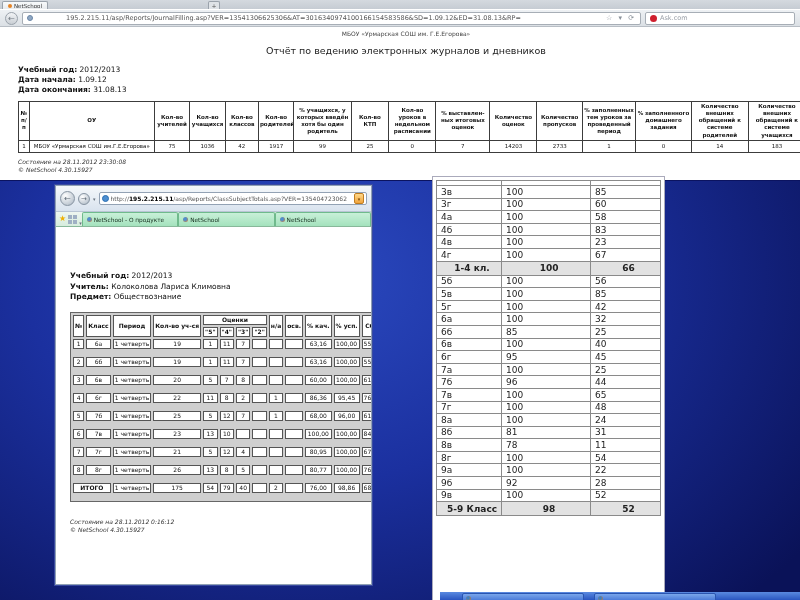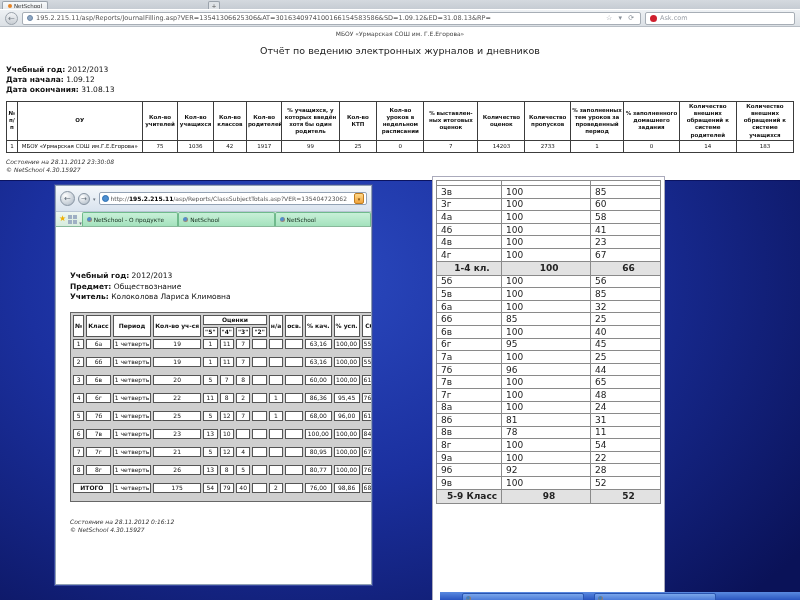--- a/index.html
+++ b/index.html
@@ -19,26 +19,26 @@
   .fav-dot { width:4px; height:4px; border-radius:50%; background:#e58325; }
   .plus-tab { margin-left:160px; width:12px; height:8px; background:#dfe3e7; border:1px solid #9aa2ab;
     border-bottom:none; font-size:6px; color:#555; text-align:center; line-height:7px; border-radius:2px 2px 0 0; }
   .ff4-nav { height:18px; background:linear-gradient(#eef1f4,#dbe0e5); display:flex; align-items:center;
     gap:4px; padding:0 5px; border-top:1px solid #fff; border-bottom:1px solid #b8bec5; }
   .nav-back { width:13px; height:13px; border-radius:50%; background:linear-gradient(#f2f4f6,#c9ced4);
     border:1px solid #9aa2ab; color:#707880; font-size:8px; line-height:11px; text-align:center; flex:none; }
   .urlbar { flex:1; height:13px; background:#fff; border:1px solid #a7aeb6; border-radius:2px;
     display:flex; align-items:center; gap:3px; padding:0 4px; font-size:6.5px; color:#555; overflow:hidden; }
   .globe { width:6px; height:6px; border-radius:50%; background:#8fa8c4; border:1px solid #6b86a6; flex:none; }
-  .url-text { flex:1; white-space:nowrap; overflow:hidden; }
+  .url-text { flex:1; white-space:nowrap; overflow:hidden;margin-left:30px; }
   .url-icons { color:#8a919a; font-size:7px; letter-spacing:2px; flex:none; }
   .searchbox { width:150px; height:13px; background:#fff; border:1px solid #a7aeb6; border-radius:2px;
     display:flex; align-items:center; gap:3px; padding:0 4px; font-size:6.5px; color:#9aa0a8; flex:none; }
   .ask-dot { width:7px; height:7px; border-radius:50%; background:#cf1f2e; flex:none; }
-  .page-top { position:relative; height:153px; background:#fff; overflow:hidden; }
+  .page-top { position:relative; height:153px; background:#fff; overflow:hidden;padding-left:12px; }
   .org-line { text-align:center; font-size:6px; color:#444; margin-top:3px; }
   .report-title { text-align:center; font-size:9.5px; color:#222; margin-top:8px; }
   .meta { margin:9px 0 0 6px; font-size:7.5px; color:#111; line-height:10px; }
   .meta b { font-weight:bold; }
   table.report { border-collapse:collapse; table-layout:fixed; width:788px; margin:6px 6px 0 6px; }
   table.report th, table.report td { border:1px solid #3c3c3c; font-size:5.5px; text-align:center;
     padding:1px; vertical-align:middle; color:#111; overflow:hidden; }
   table.report th { font-weight:bold; line-height:1.3; }
   table.report td { height:12px; }
   .status { margin:5px 0 0 6px; font-size:6px; font-style:italic; color:#333; line-height:8px; }
@@ -230,22 +230,22 @@
         <span>NetSchool</span>
       </div>
       <div class="gtab">
         <span class="ff-dot"></span>
         <span>NetSchool</span>
       </div>
     </div>
     <div class="page-left">
       <div class="meta2">
         <div><b>Учебный год:</b><span> 2012/2013</span></div>
+        <div><b>Учитель:</b><span> Колоколова Лариса Климовна</span></div>
         <div><b>Предмет:</b><span> Обществознание</span></div>
-        <div><b>Учитель:</b><span> Колоколова Лариса Климовна</span></div>
       </div>
       <table class="grades">
         <thead>
           <tr>
             <th class="c-n" rowspan="2">№</th>
             <th class="c-cl" rowspan="2">Класс</th>
             <th class="c-per" rowspan="2">Период</th>
             <th class="c-cnt" rowspan="2">Кол-во уч-ся</th>
             <th colspan="4">Оценки</th>
             <th class="c-na" rowspan="2">н/а</th>
@@ -457,21 +457,21 @@
 
         <tr>
           <td>4а</td>
           <td>100</td>
           <td>58</td>
         </tr>
 
         <tr>
           <td>4б</td>
           <td>100</td>
-          <td>41</td>
+          <td>83</td>
         </tr>
 
         <tr>
           <td>4в</td>
           <td>100</td>
           <td>23</td>
         </tr>
 
         <tr>
           <td>4г</td>
@@ -491,20 +491,25 @@
           <td>100</td>
           <td>56</td>
         </tr>
 
         <tr>
           <td>5в</td>
           <td>100</td>
           <td>85</td>
         </tr>
 
+        <tr>
+          <td>5г</td>
+          <td>100</td>
+          <td>42</td>
+        </tr>
 
         <tr>
           <td>6а</td>
           <td>100</td>
           <td>32</td>
         </tr>
 
         <tr>
           <td>6б</td>
           <td>85</td>

